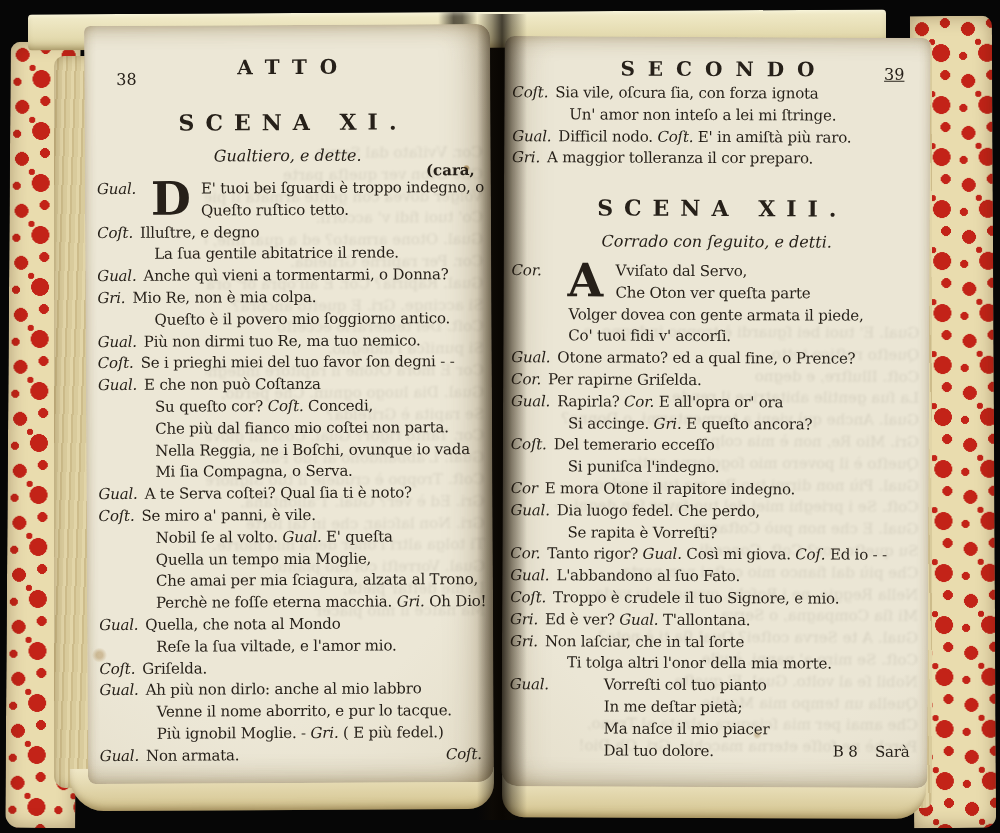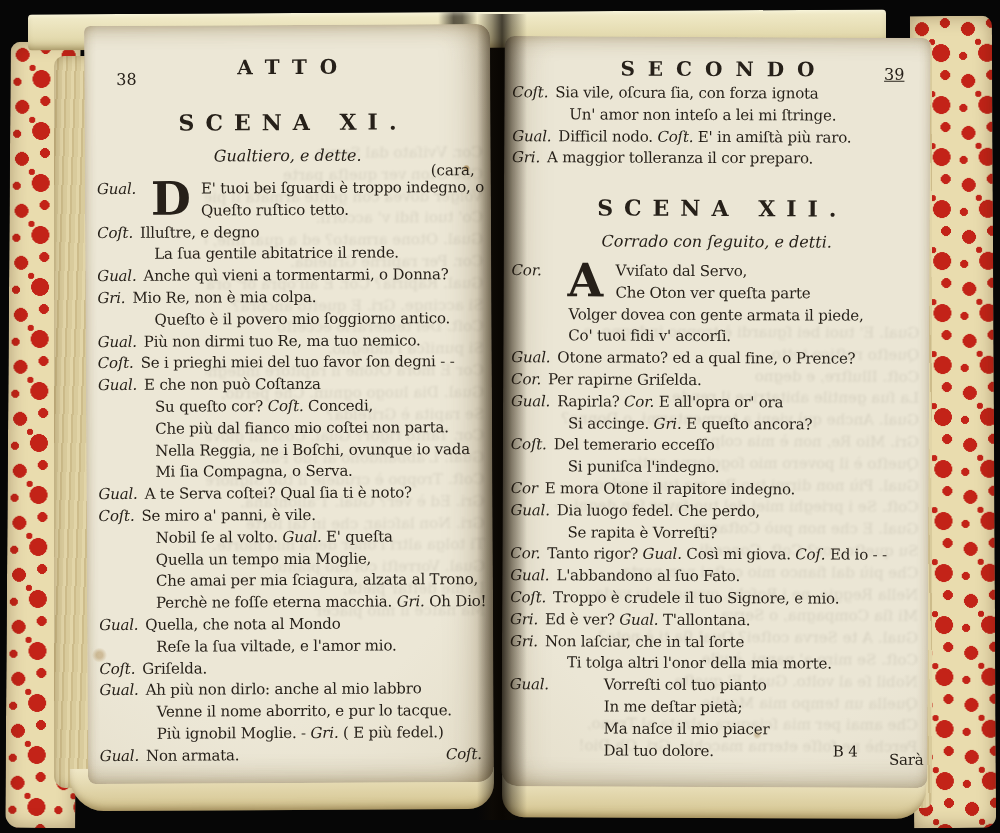--- a/index.html
+++ b/index.html
@@ -60,37 +60,37 @@
   .runtitle{display:block;text-align:center;font-size:20px;font-weight:bold;letter-spacing:13px;text-indent:13px;}
   .pagenum{position:absolute;top:14px;font-size:16px;}
   .pn-left{left:32px;}
   .pn-right{right:26px;top:7px;text-decoration:underline;}
   .scena{position:absolute;left:0;right:0;text-align:center;font-size:22px;font-weight:bold;letter-spacing:11px;text-indent:11px;}
   .page-left .scena{top:84px;}
   .page-right .scena{top:158px;}
   .chars{position:absolute;left:0;right:0;text-align:center;font-style:italic;font-size:16px;}
   .page-left .chars{top:121px;}
   .page-right .chars{top:195px;}
-  .cue{position:absolute;right:16px;top:137px;font-size:15px;}
+  .cue{position:absolute;right:16px;top:137px;font-size:15px;font-weight:bold;}
   .textcol{position:absolute;font-size:15px;letter-spacing:-.2px;}
   .lines-left{left:12px;right:4px;top:153px;}
   .lines-rtop{left:8px;right:4px;top:46px;}
   .lines-right{left:8px;right:4px;top:224px;}
   .line{position:relative;height:21.8px;line-height:21.8px;white-space:nowrap;}
   .sp{font-style:italic;margin-right:7px;}
   .it{font-style:italic;}
   .ind{padding-left:57px;}
   .dc1,.dc2{padding-left:104px;}
   .dc1 .sp{position:absolute;left:0;top:0;}
   .aria{padding-left:94px;}
   .aria .sp{position:absolute;left:0;top:0;}
   .dropcap{position:absolute;left:54px;top:-3px;font-size:46px;line-height:46px;font-weight:bold;}
   .lines-right .dropcap{left:56px;}
   .catch{position:absolute;right:8px;}
-  .page-right .catch{right:0;margin-top:8px;}
+  .page-right .catch{right:14px;}
   .sig{position:absolute;right:66px;}
 
   
   .ghost{position:absolute;transform:scaleX(-1);filter:blur(1.2px);opacity:.13;color:#565040;
          font-size:15px;line-height:21.8px;white-space:nowrap;overflow:hidden;pointer-events:none;}
   .ghost-left{left:120px;right:8px;top:118px;height:600px;}
   .ghost-right{left:30px;right:10px;top:285px;height:470px;}
   .gline{height:21.8px;}
 </style>
 </head>
@@ -223,18 +223,18 @@
         <div class="line ind"><span>Se rapita è Vorreſti?</span></div>
         <div class="line"><span class="sp">Cor.</span><span>Tanto rigor? </span><span class="it">Gual.</span><span> Così mi giova. </span><span class="it">Coſ.</span><span> Ed io - -</span></div>
         <div class="line"><span class="sp">Gual.</span><span>L'abbandono al ſuo Fato.</span></div>
         <div class="line"><span class="sp">Coſt.</span><span>Troppo è crudele il tuo Signore, e mio.</span></div>
         <div class="line"><span class="sp">Gri.</span><span>Ed è ver? </span><span class="it">Gual.</span><span> T'allontana.</span></div>
         <div class="line"><span class="sp">Gri.</span><span>Non laſciar, che in tal ſorte</span></div>
         <div class="line ind"><span>Ti tolga altri l'onor della mia morte.</span></div>
         <div class="line aria"><span class="sp">Gual.</span><span>Vorreſti col tuo pianto</span></div>
         <div class="line aria"><span>In me deſtar pietà;</span></div>
         <div class="line aria"><span>Ma naſce il mio piacer</span></div>
-        <div class="line aria"><span>Dal tuo dolore.</span><span class="sig">B 4</span><span class="catch">Sarà</span></div>
+        <div class="line aria"><span>Dal tuo dolore.</span><span class="sig">B 8</span><span class="catch">Sarà</span></div>
       </div>
   </div>
 
   <div class="gutter"></div>
 </div>
 
 </body></html>

